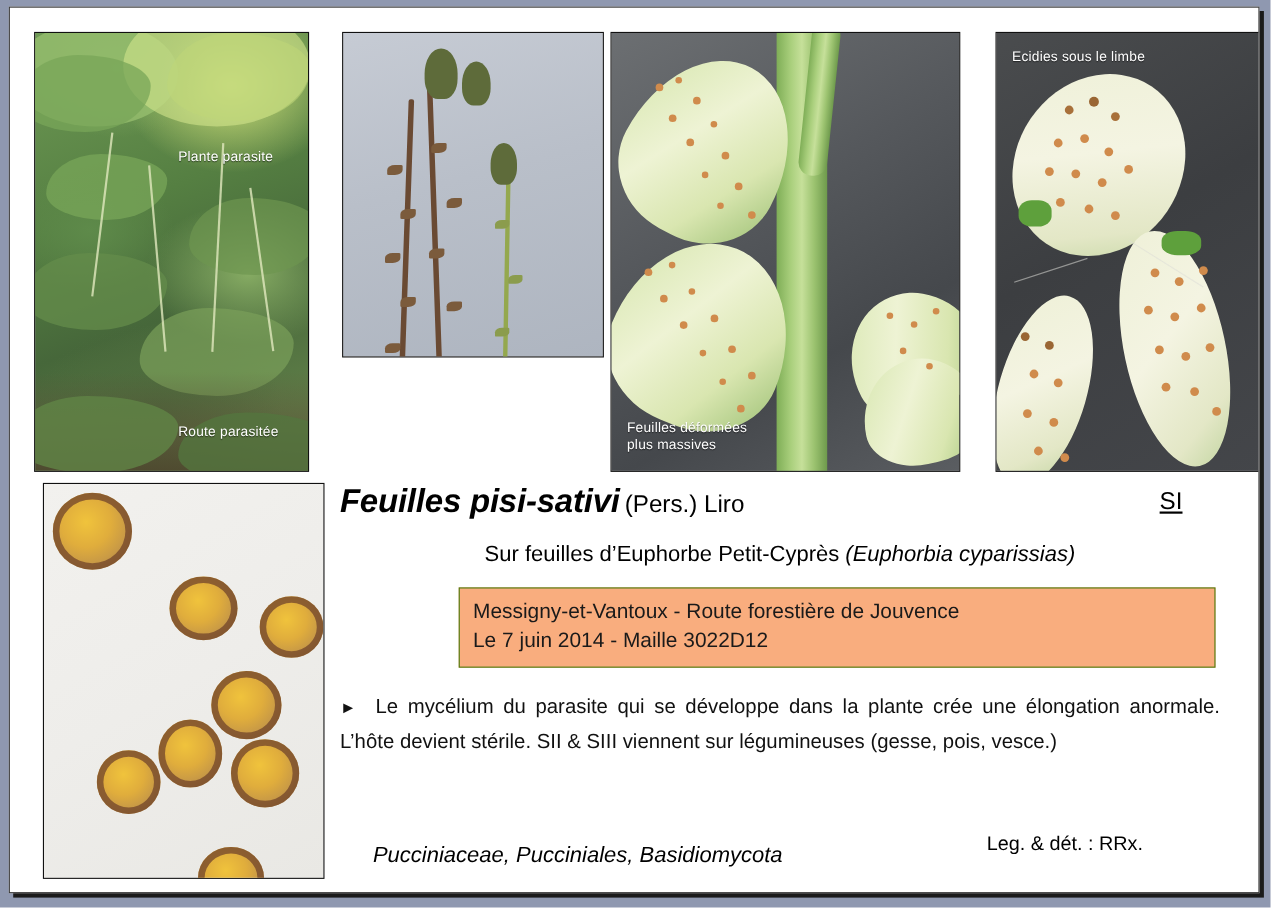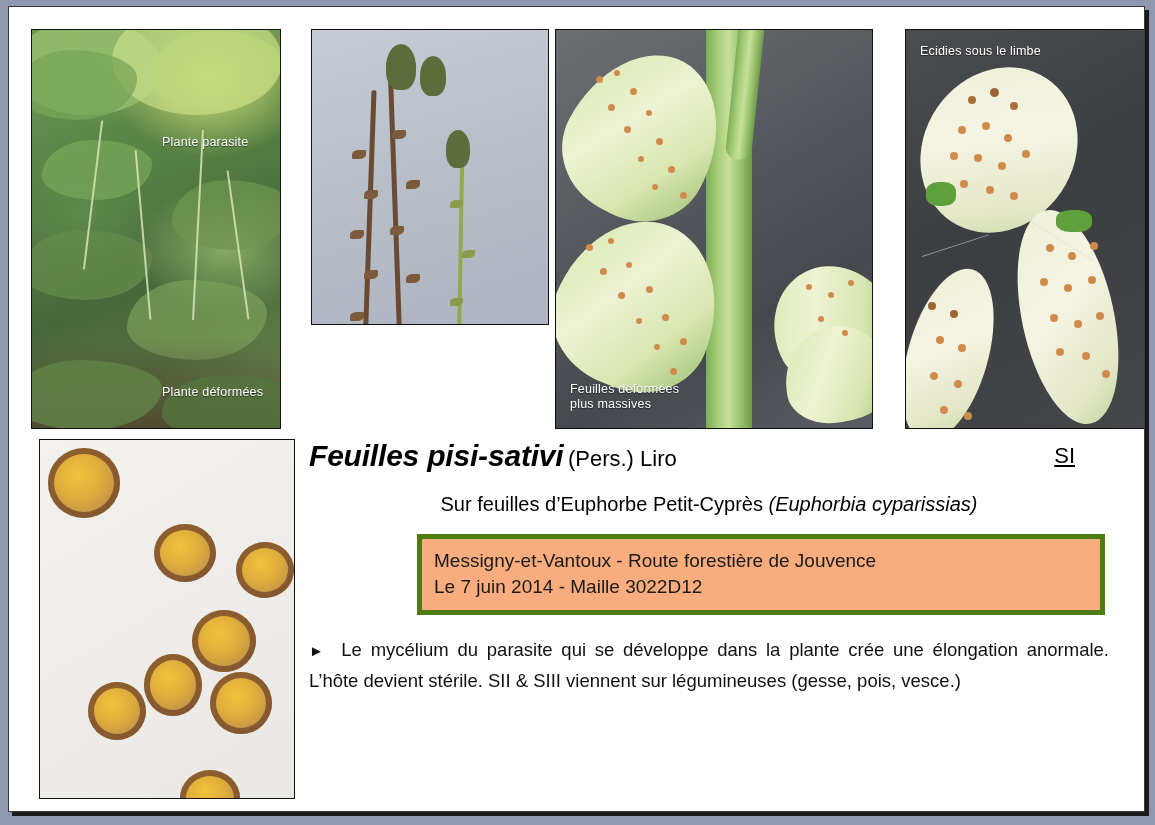--- a/index.html
+++ b/index.html
@@ -83,21 +83,21 @@
   .titleline{position:relative;height:44px;}
   .genus{font-size:30px;font-weight:bold;font-style:italic;letter-spacing:-.2px;}
   .authority{font-size:22px;}
   .si{position:absolute;right:62px;top:4px;font-size:22px;text-decoration:underline;}
 
   .hostline{text-align:center;font-size:20px;margin-top:10px;padding-right:28px;}
   .hostline .sci{font-style:italic;}
 
   .locbox{
     margin:18px 0 0 108px;width:688px;box-sizing:border-box;
-    background:#f9ad7e;border:5px solid #4d7c0f;
+    background:#f9ad7e;border:1px solid #4d7c0f;
     padding:9px 12px 10px 12px;
     font-size:19px;line-height:26px;color:#1a1a1a;
   }
 
   .body{margin-top:20px;font-size:18.5px;line-height:30px;text-align:justify;
         width:800px;color:#111;}
   .body .arrow{font-size:15px;}
 
   .footrow{position:absolute;left:0;bottom:4px;width:828px;height:40px;}
   .taxon{position:absolute;left:30px;top:10px;font-size:20px;font-style:italic;}
@@ -120,21 +120,21 @@
     <div class="leaf" style="left:-10px;top:200px;width:130px;height:70px;background:rgba(100,140,75,.75);"></div>
     <div class="leaf" style="left:95px;top:250px;width:140px;height:80px;background:rgba(122,160,90,.7);"></div>
     <div class="stalk" style="left:60px;top:90px;height:150px;transform:rotate(7deg);"></div>
     <div class="stalk" style="left:110px;top:120px;height:170px;transform:rotate(-5deg);"></div>
     <div class="stalk" style="left:165px;top:100px;height:190px;transform:rotate(3deg);"></div>
     <div class="stalk" style="left:205px;top:140px;height:150px;transform:rotate(-8deg);"></div>
     <div class="soil"></div>
     <div class="leaf" style="left:-20px;top:330px;width:150px;height:70px;background:rgba(96,132,70,.8);"></div>
     <div class="leaf" style="left:130px;top:345px;width:140px;height:65px;background:rgba(84,118,62,.8);"></div>
     <div class="cap" style="left:130px;top:105px;">Plante parasite</div>
-    <div class="cap" style="left:130px;top:355px;">Plante déformées</div>
+    <div class="cap" style="left:130px;top:355px;">Route parasitée</div>
   </div>
 
   <div class="photo" id="ph2">
     <div class="stem" style="left:48px;top:60px;width:5px;height:330px;transform:rotate(2deg);"></div>
     <div class="stem" style="left:88px;top:30px;width:5px;height:360px;transform:rotate(-2deg);"></div>
     <div class="grstem" style="left:146px;top:120px;width:4px;height:270px;transform:rotate(1deg);"></div>
     <div class="tuft" style="left:74px;top:14px;width:30px;height:46px;"></div>
     <div class="tuft" style="left:108px;top:26px;width:26px;height:40px;"></div>
     <div class="tuft" style="left:134px;top:100px;width:24px;height:38px;"></div>
     <div class="bract" style="left:40px;top:120px;width:14px;height:9px;"></div>
@@ -267,15 +267,19 @@
     <div class="locbox">
       <div>Messigny-et-Vantoux - Route forestière de Jouvence</div>
       <div>Le 7 juin 2014 - Maille 3022D12</div>
     </div>
 
     <div class="body">
       <span class="arrow">►</span>
       &nbsp;<span>Le mycélium du parasite qui se développe dans la plante crée une élongation anormale. L’hôte devient stérile. SII &amp; SIII viennent sur légumineuses (gesse, pois, vesce.)</span>
     </div>
 
+    <div class="footrow">
+      <span class="taxon">Pucciniaceae, Pucciniales, Basidiomycota</span>
+      <span class="legdet">Leg. &amp; dét. : RRx.</span>
+    </div>
 
   </div>
 </div>
 
 </body></html>

